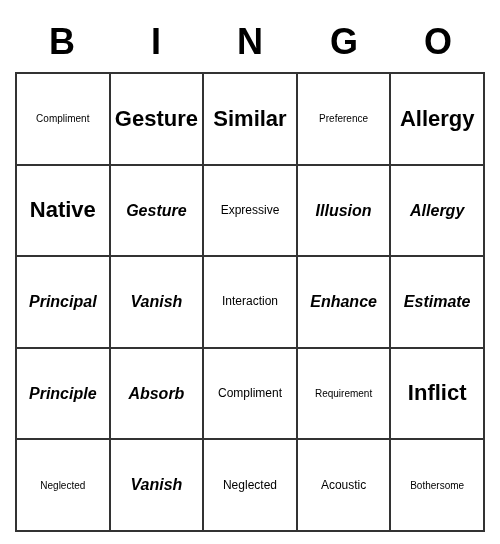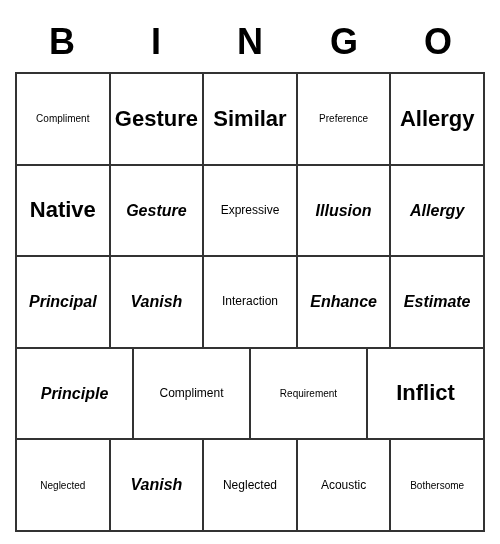--- a/index.html
+++ b/index.html
@@ -149,20 +149,23 @@
         </div>
         <div class="bingo-cell">
           <span class="cell-text size-medium">Estimate</span>
         </div>
       </div>
       <div class="bingo-row">
         <div class="bingo-cell">
           <span class="cell-text size-medium">Principle</span>
         </div>
         <div class="bingo-cell">
+          <span class="cell-text size-medium">Absorb</span>
+        </div>
+        <div class="bingo-cell">
           <span class="cell-text size-small">Compliment</span>
         </div>
         <div class="bingo-cell">
           <span class="cell-text size-xsmall">Requirement</span>
         </div>
         <div class="bingo-cell">
           <span class="cell-text size-large">Inflict</span>
         </div>
       </div>
       <div class="bingo-row">

